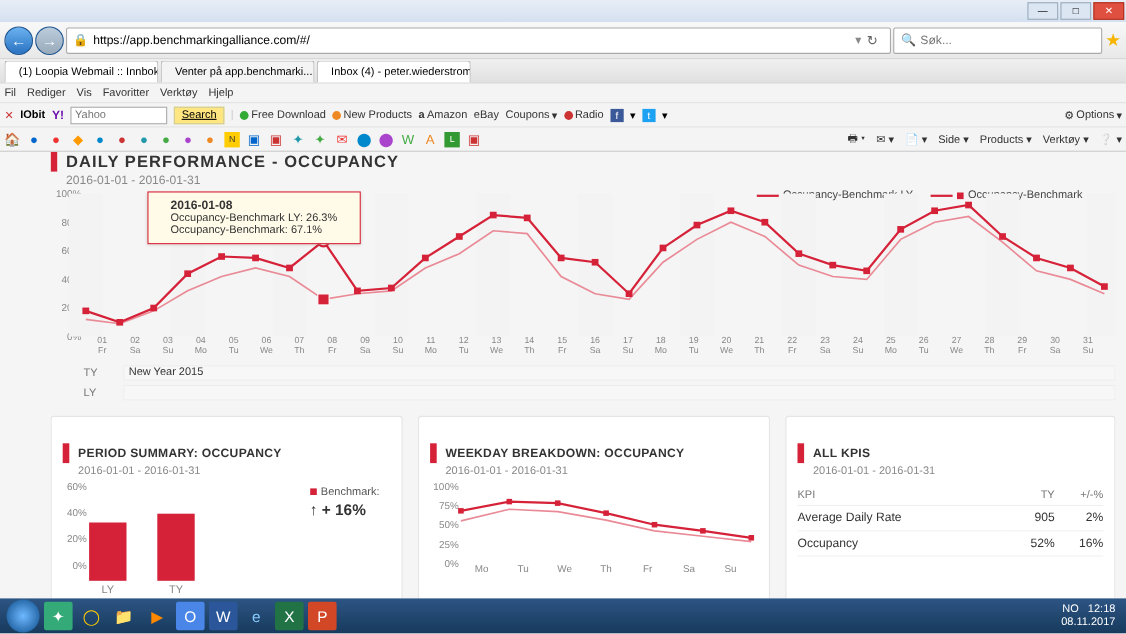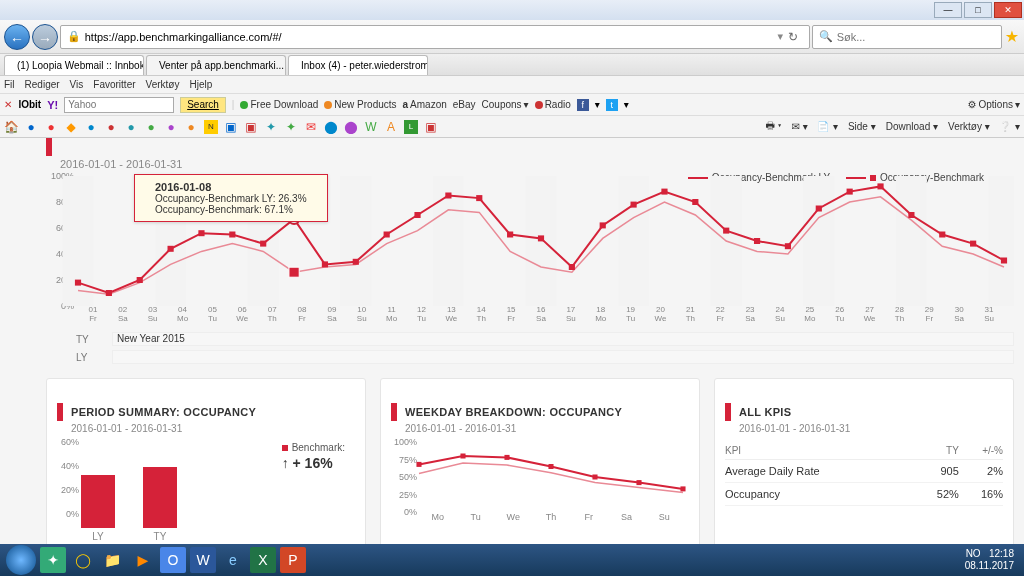--- a/index.html
+++ b/index.html
@@ -19,21 +19,21 @@
 .searchbar { width:190px; height:24px; display:flex; align-items:center; background:#fff; border:1px solid #aaa; border-radius:2px; padding:0 6px; font-size:11px; }
 .searchbar .mag { margin-right:4px; color:#777; }
 
 .tabbar { height: 22px; background: linear-gradient(#f0f0f0,#e0e0e0); border-bottom: 1px solid #ccc; display:flex; align-items:flex-end; padding-left:4px; }
 .tab { height:20px; background:#fff; border:1px solid #bbb; border-bottom:none; border-radius:3px 3px 0 0; font-size:10px; padding:0 8px; display:flex; align-items:center; margin-right:2px; max-width:140px; overflow:hidden; white-space:nowrap; }
 .tab .favicon { width:12px; height:12px; margin-right:4px; background:#c33; display:inline-block; }
 .tab .favicon.g { background:#d44; }
 
 .menurow { height:18px; background:#f4f4f4; border-bottom:1px solid #ddd; font-size:10px; display:flex; align-items:center; padding-left:4px; gap:10px; color:#333; }
 .toolrow { height:22px; background:#f4f4f4; border-bottom:1px solid #ddd; font-size:10px; display:flex; align-items:center; padding:0 4px; gap:6px; }
-.toolrow .searchbox { width:110px; height:16px; background:#fff; border:1px solid #aaa; font-size:10px; padding:0 3px; }
+.toolrow .searchbox { width:88px; height:16px; background:#fff; border:1px solid #aaa; font-size:10px; padding:0 3px; }
 .toolrow .searchbtn { background:#ffe680; border:1px solid #cc9; padding:0 6px; height:16px; font-size:10px;text-decoration:underline; }
 .toolrow .tlink { font-size:10px; color:#333; display:flex; align-items:center; gap:2px; }
 .toolrow .dot { width:8px; height:8px; border-radius:50%; display:inline-block; }
 .toolrow .dot.gr { background:#3a3; }
 .toolrow .dot.or { background:#e82; }
 .toolrow .dot.rd { background:#c33; }
 .toolrow .rt { margin-left:auto; display:flex; gap:8px; align-items:center; }
 
 .iconrow { height:22px; background:#f4f4f4; border-bottom:1px solid #ccc; display:flex; align-items:center; padding:0 4px; gap:6px; }
 .iconrow .ic { width:14px; height:14px; display:inline-block; font-size:12px; line-height:14px; text-align:center; }
@@ -206,31 +206,32 @@
   <span class="ic" style="color:#a4c">⬤</span>
     <span class="ic" style="color:#4a4">W</span>
   <span class="ic" style="color:#e82">A</span>
     <span class="ic" style="background:#393;color:#fff;font-size:8px">L</span>
   <span class="ic" style="color:#c33">▣</span>
   <div class="rt">
     <span>🖶 ▾</span>
     <span>✉ ▾</span>
     <span>📄 ▾</span>
     <span><span>Side</span> ▾</span>
-    <span><span>Download</span> ▾</span>
+    <span><span>Products</span> ▾</span>
     <span><span>Verktøy</span> ▾</span>
     <span>❔ ▾</span>
   </div>
 </div>
 
 <div class="content">
 
   <div>
     <div class="panel-title">
       <div class="redbar"></div>
+      <div class="ttl">DAILY PERFORMANCE - OCCUPANCY</div>
     </div>
     <div class="dates">2016-01-01 - 2016-01-31</div>
 
     <div class="chartwrap">
       <div class="legend">
         <div class="li">
             <span class="line"></span>
             <span>Occupancy-Benchmark LY</span>
           </div>
         <div class="li">

